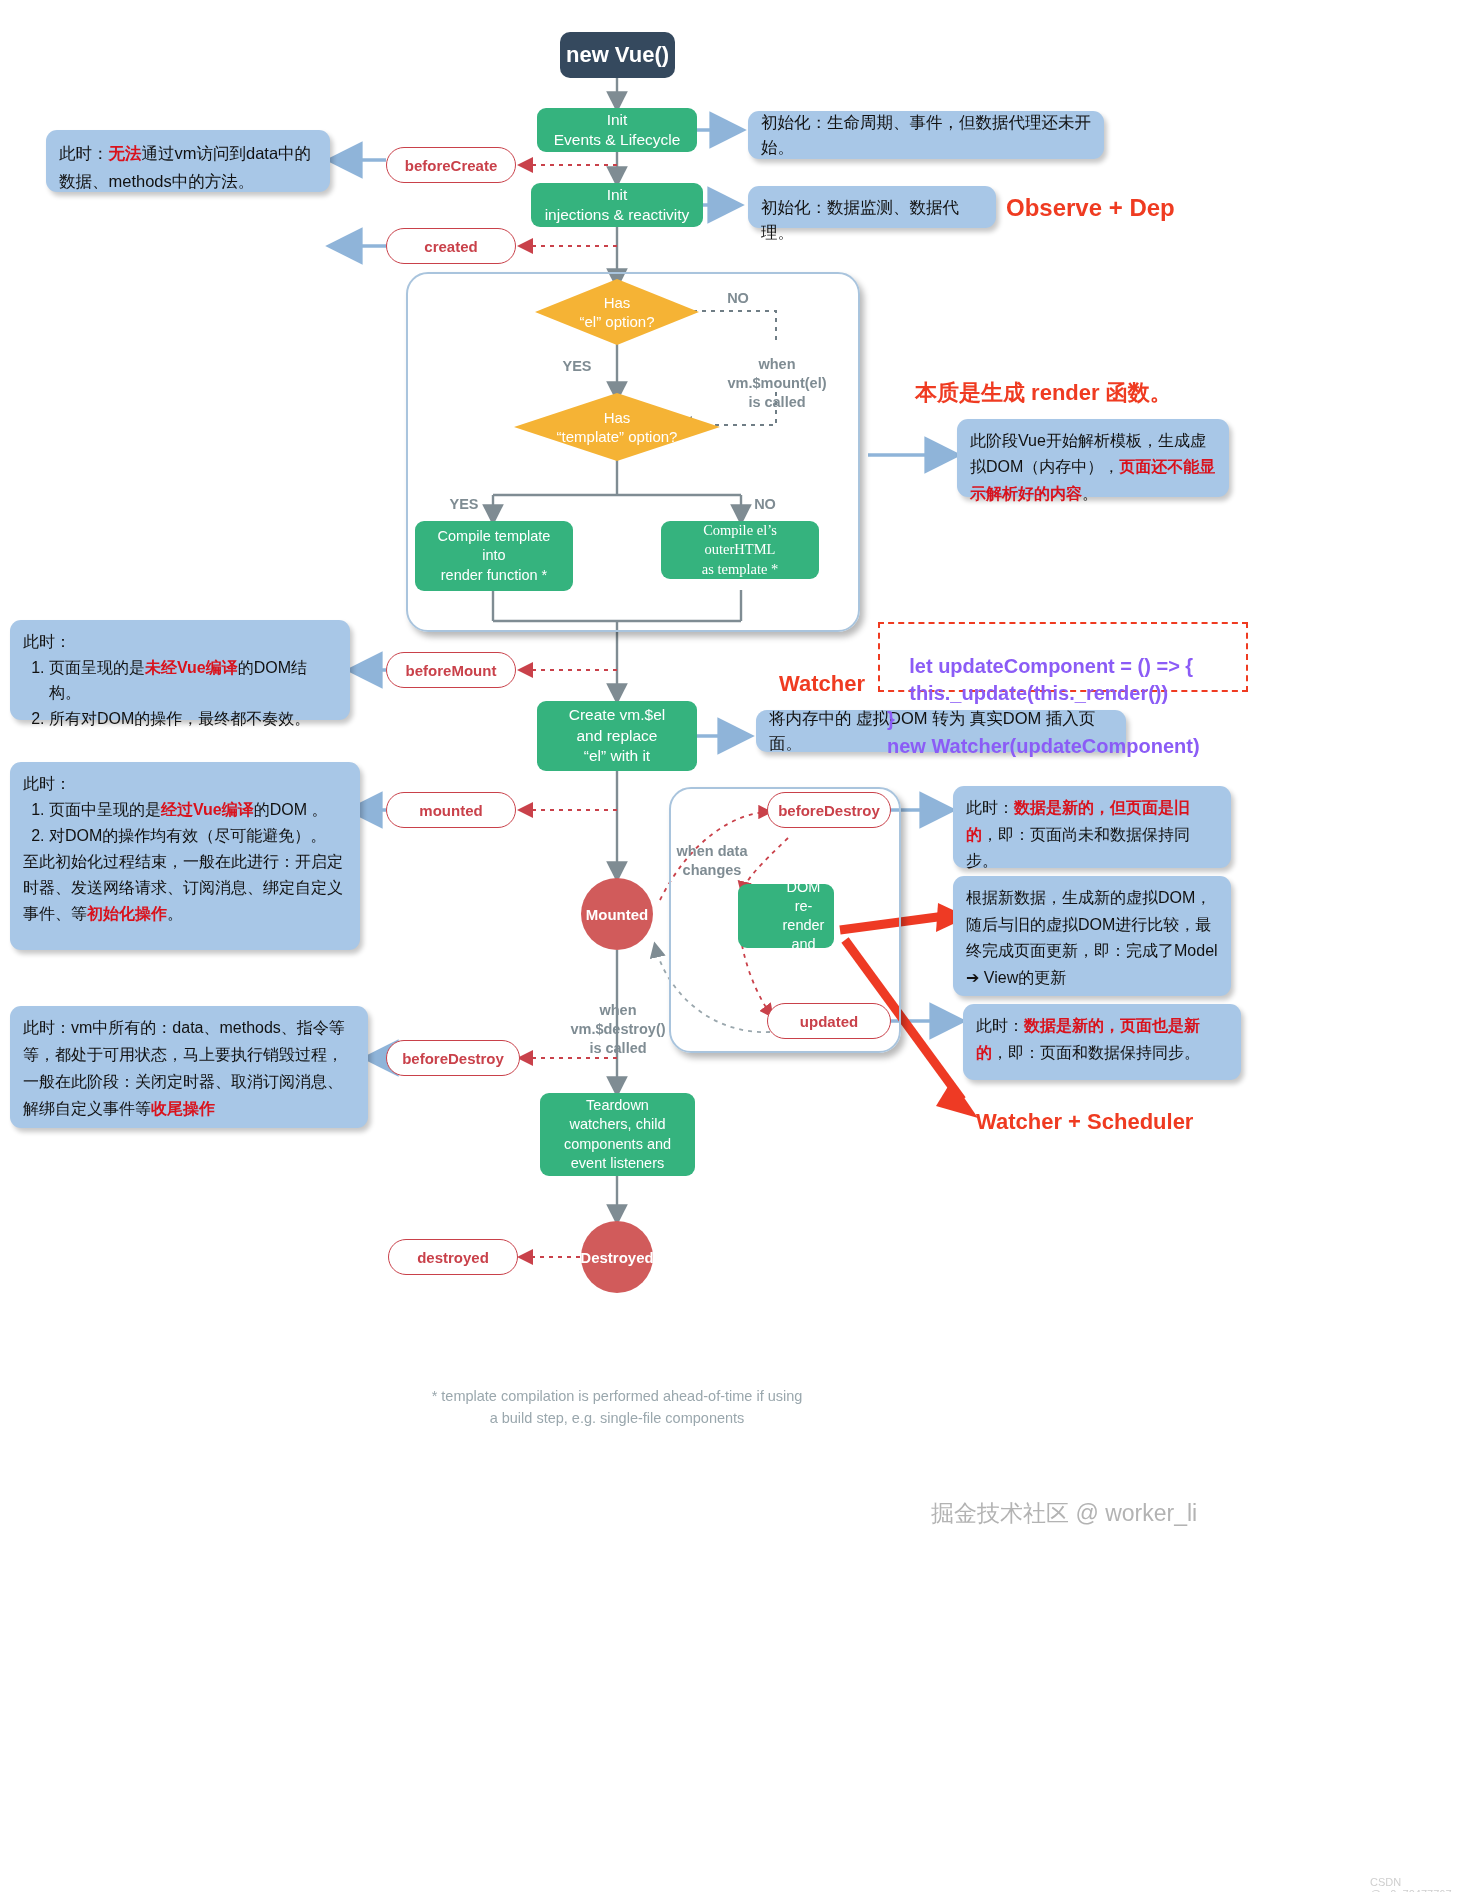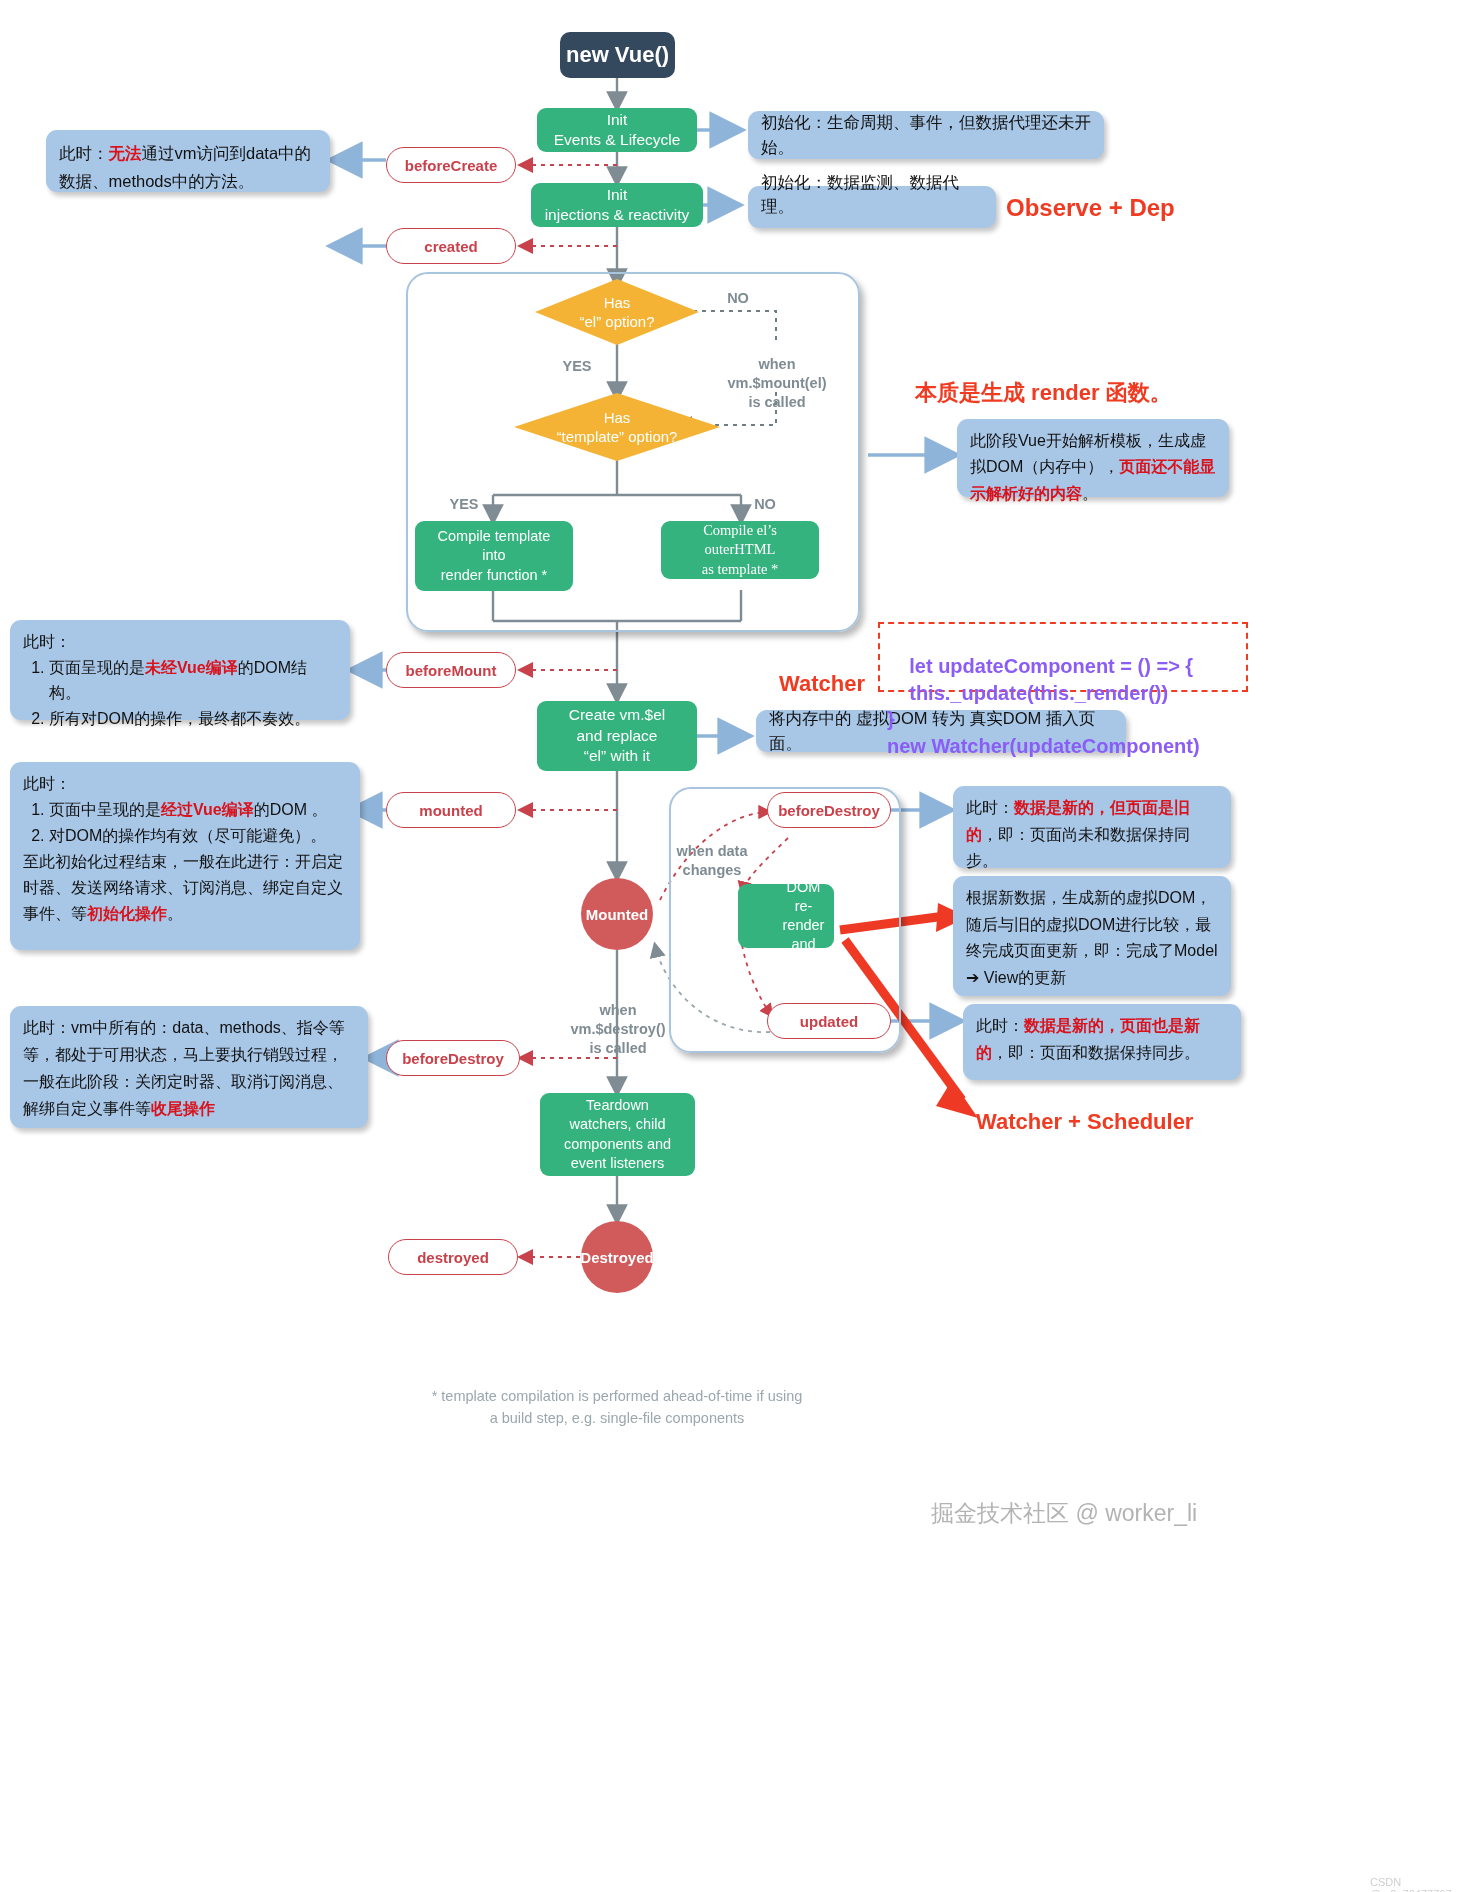--- a/index.html
+++ b/index.html
@@ -345,21 +345,21 @@
   <div class="abs flowlabel" style="left:562px; top:982px; width:112px; white-space:pre-line;">
     <span>when
 vm.$destroy()
 is called</span>
   </div>
 
   <div class="abs callout thin" style="left:748px; top:111px; width:356px; height:48px; display:flex; align-items:center;">
     <span>初始化：生命周期、事件，但数据代理还未开始。</span>
   </div>
 
-  <div class="abs callout thin" style="left:748px; top:186px; width:248px; height:42px; display:flex; align-items:flex-end;">
+  <div class="abs callout thin" style="left:748px; top:186px; width:248px; height:42px; display:flex; align-items:flex-start;">
     <span>初始化：数据监测、数据代理。</span>
   </div>
 
   <div class="abs callout" style="left:46px; top:130px; width:284px; height:62px;">
     <span id="co-bc"><span>此时：</span><span class="r">无法</span><span>通过vm访问到data中的数据、methods中的方法。</span></span>
   </div>
 
 
   <div class="abs callout" style="left:957px; top:419px; width:272px; height:78px; font-size:16px; line-height:1.65;">
     <span id="co-rs"><span>此阶段Vue开始解析模板，生成虚拟DOM（内存中），</span><span class="r">页面还不能显示解析好的内容</span><span>。</span></span>

